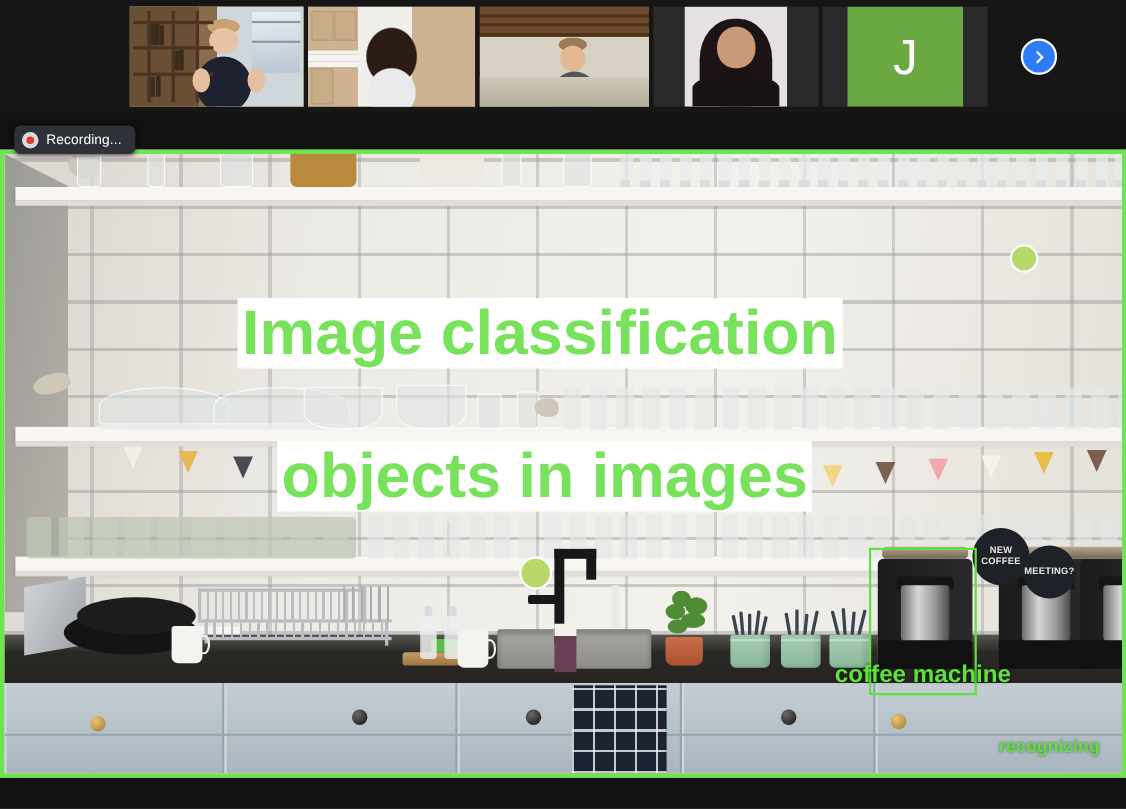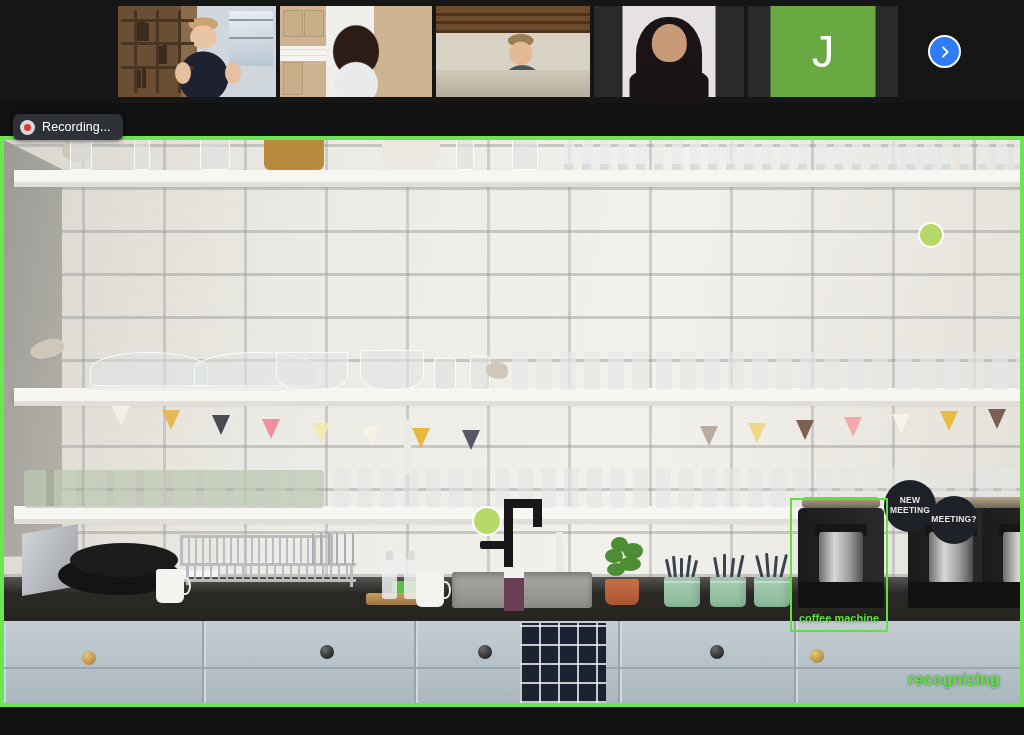--- a/index.html
+++ b/index.html
@@ -239,21 +239,21 @@
   .coffee .handle{ position:absolute; bottom:28px; right:-9px; width:13px; height:34px;
         border:5px solid #1a1a1a; border-left:none; border-radius:0 60% 60% 0; }
 
   
   #bbox{
     position:absolute; left:786px; top:358px; width:98px; height:134px;
     border:2.5px solid #5ee23c; z-index:25;
   }
   #bbox .lbl{
     position:absolute; left:50%; bottom:6px; transform:translateX(-50%);
-    color:#5ee23c; font-size:11px; font-weight:700; line-height:1.02;
+    color:#5ee23c; font-size:22px; font-weight:700; line-height:1.02;
     text-align:center; white-space:nowrap;
     text-shadow:0 0 3px rgba(0,0,0,.55);
   }
   #scene-label{
     position:absolute; right:20px; bottom:14px; z-index:25;
     color:#5ee23c; font-size:16px; font-weight:700; letter-spacing:.2px;
     text-shadow:0 0 3px rgba(0,0,0,.55);
   }
 
   
@@ -566,31 +566,33 @@
       </div>
       <div class="coffee" style="left:978px;width:86px;height:106px;">
         <div class="body"></div>
           <div class="lid"></div>
         <div class="ctop"></div>
           <div class="carafe"></div>
         <div class="base"></div>
       </div>
 
       <div class="sign" style="left:880px;top:340px;width:52px;height:52px;">
-        <b>NEW MEETING</b>
+        <b>NEW COFFEE</b>
       </div>
       <div class="sign" style="left:926px;top:356px;width:48px;height:48px;">
         <b>MEETING?</b>
       </div>
       <div class="greensign" style="left:468px;top:366px;"></div>
       <div class="greensign" style="left:914px;top:82px;width:26px;height:26px;"></div>
 
       <div id="bbox">
         <div class="lbl">coffee machine</div>
       </div>
       <div id="scene-label">recognizing</div>
 
       <div id="caption">
+        <div class="ln l1">Image classification</div>
+        <div class="ln l3">objects in images</div>
       </div>
 
     </div>
   </div>
 </div>
 
 </body></html>

